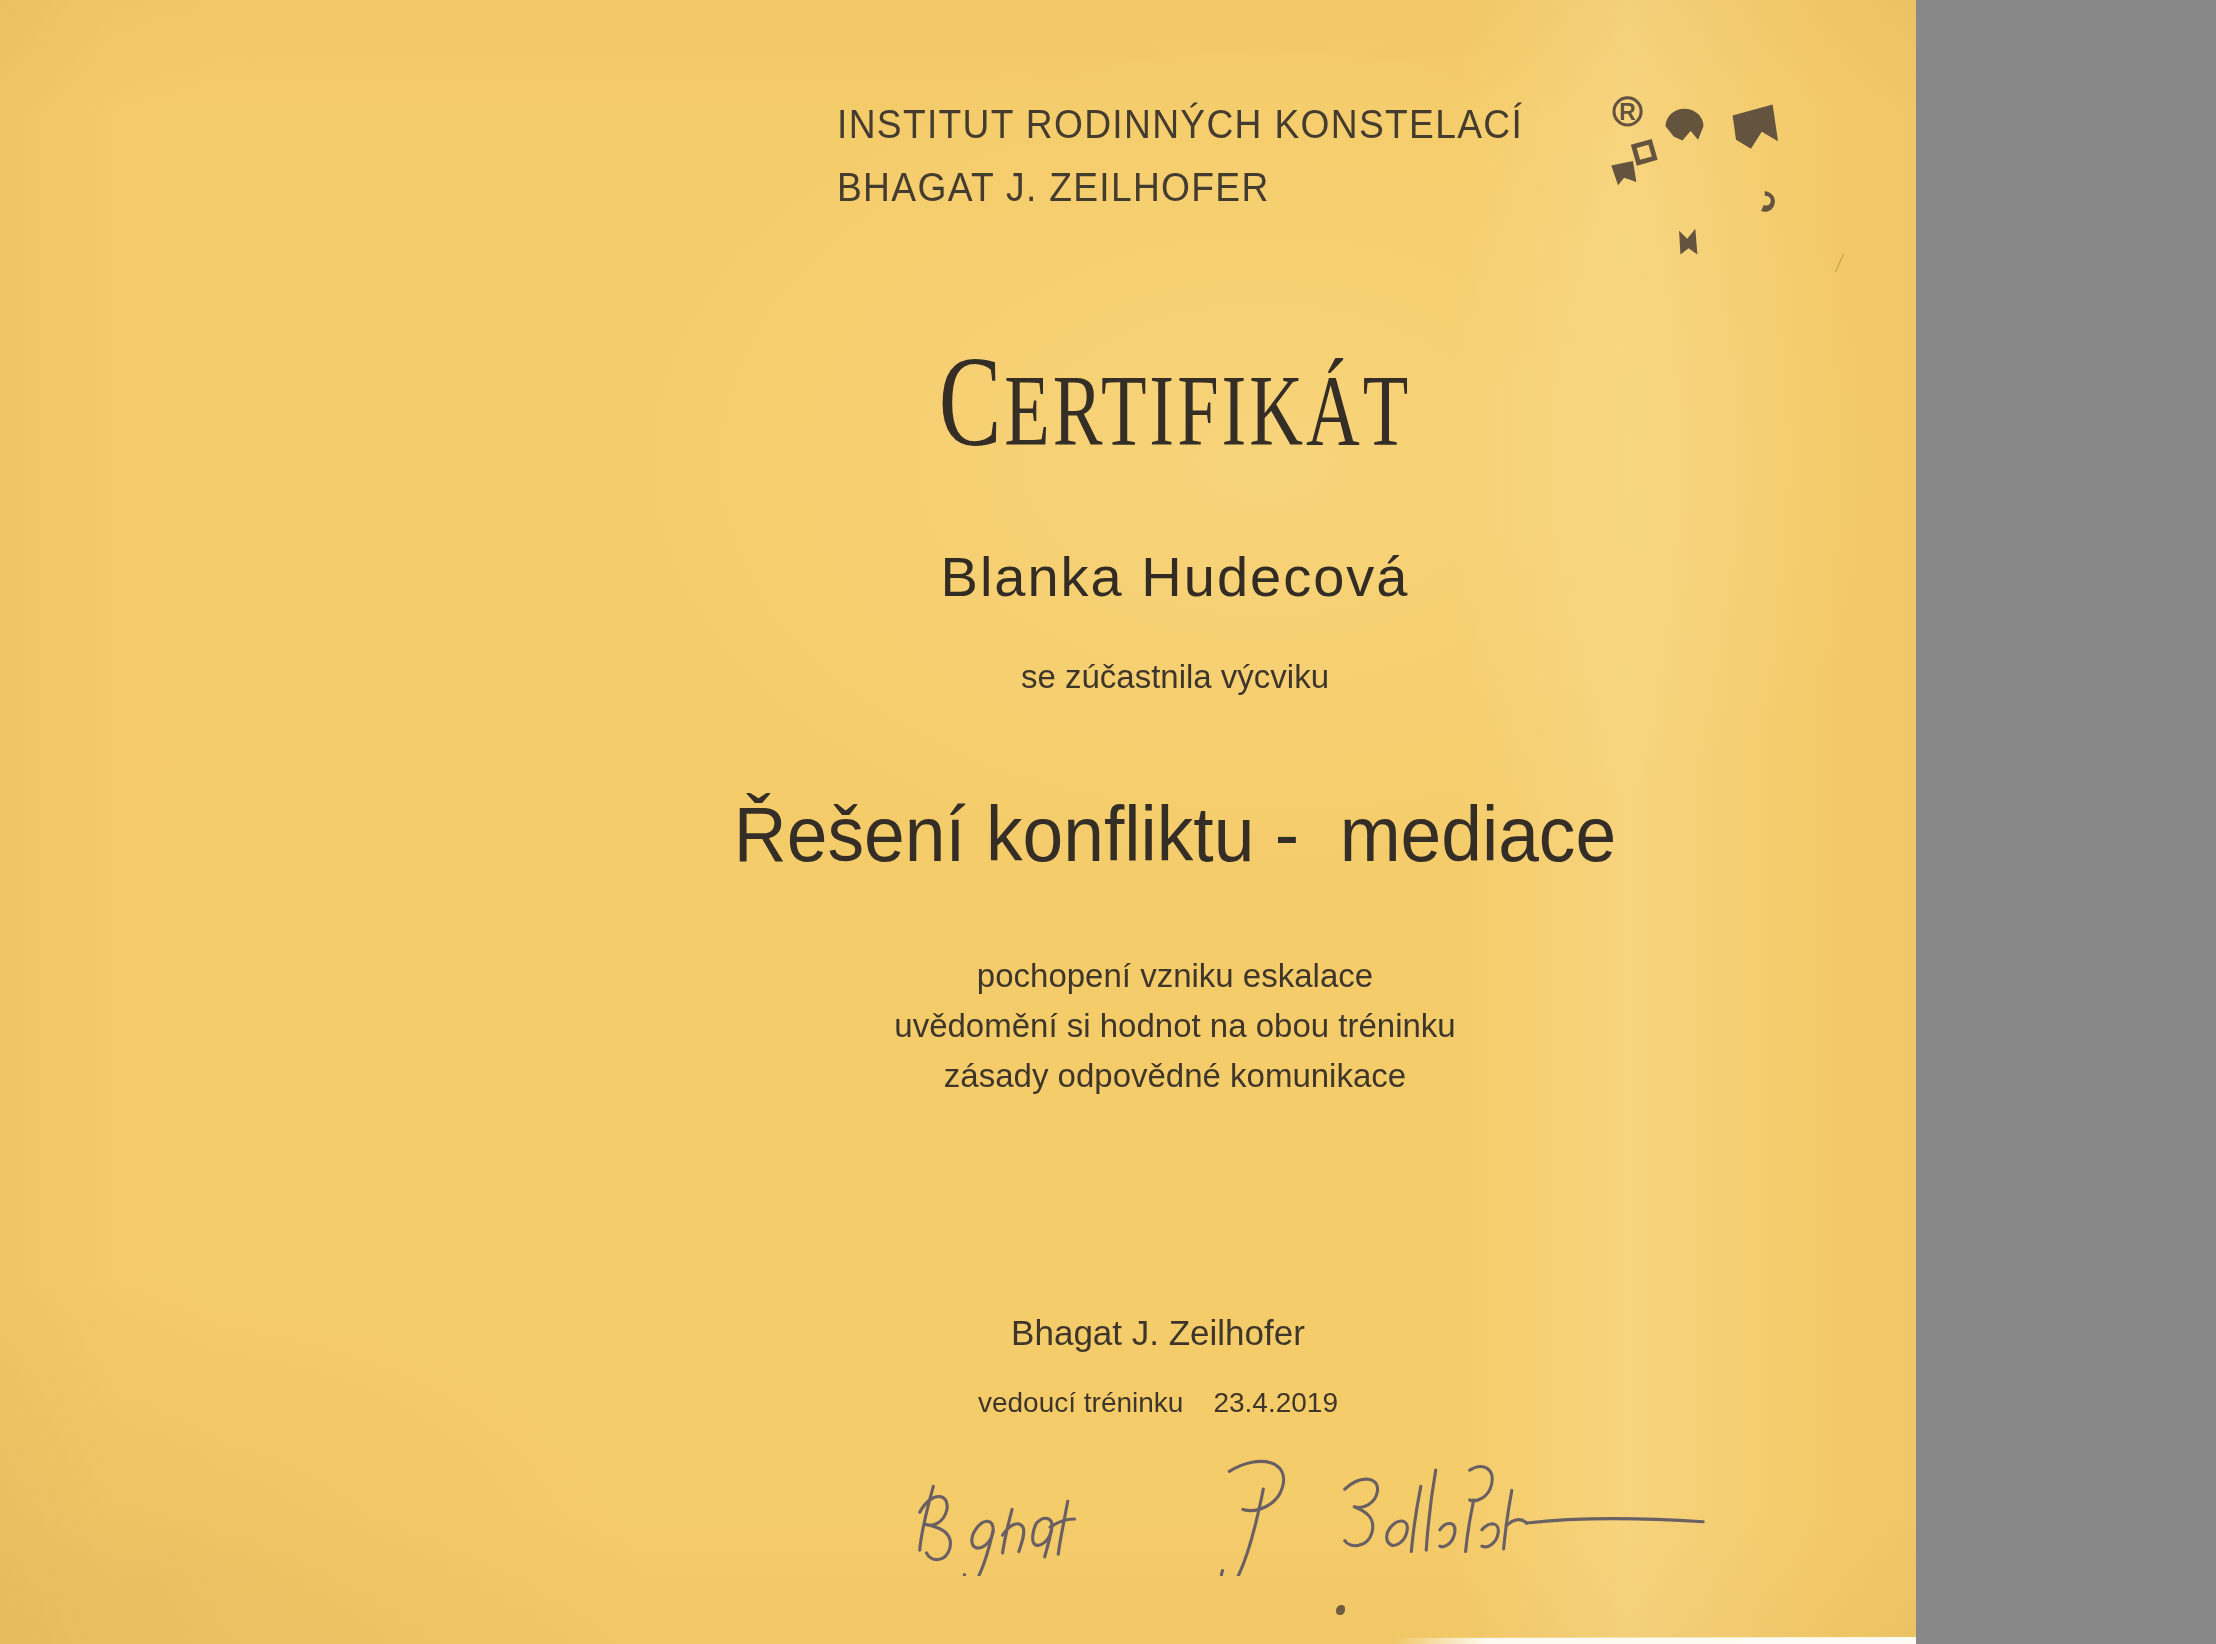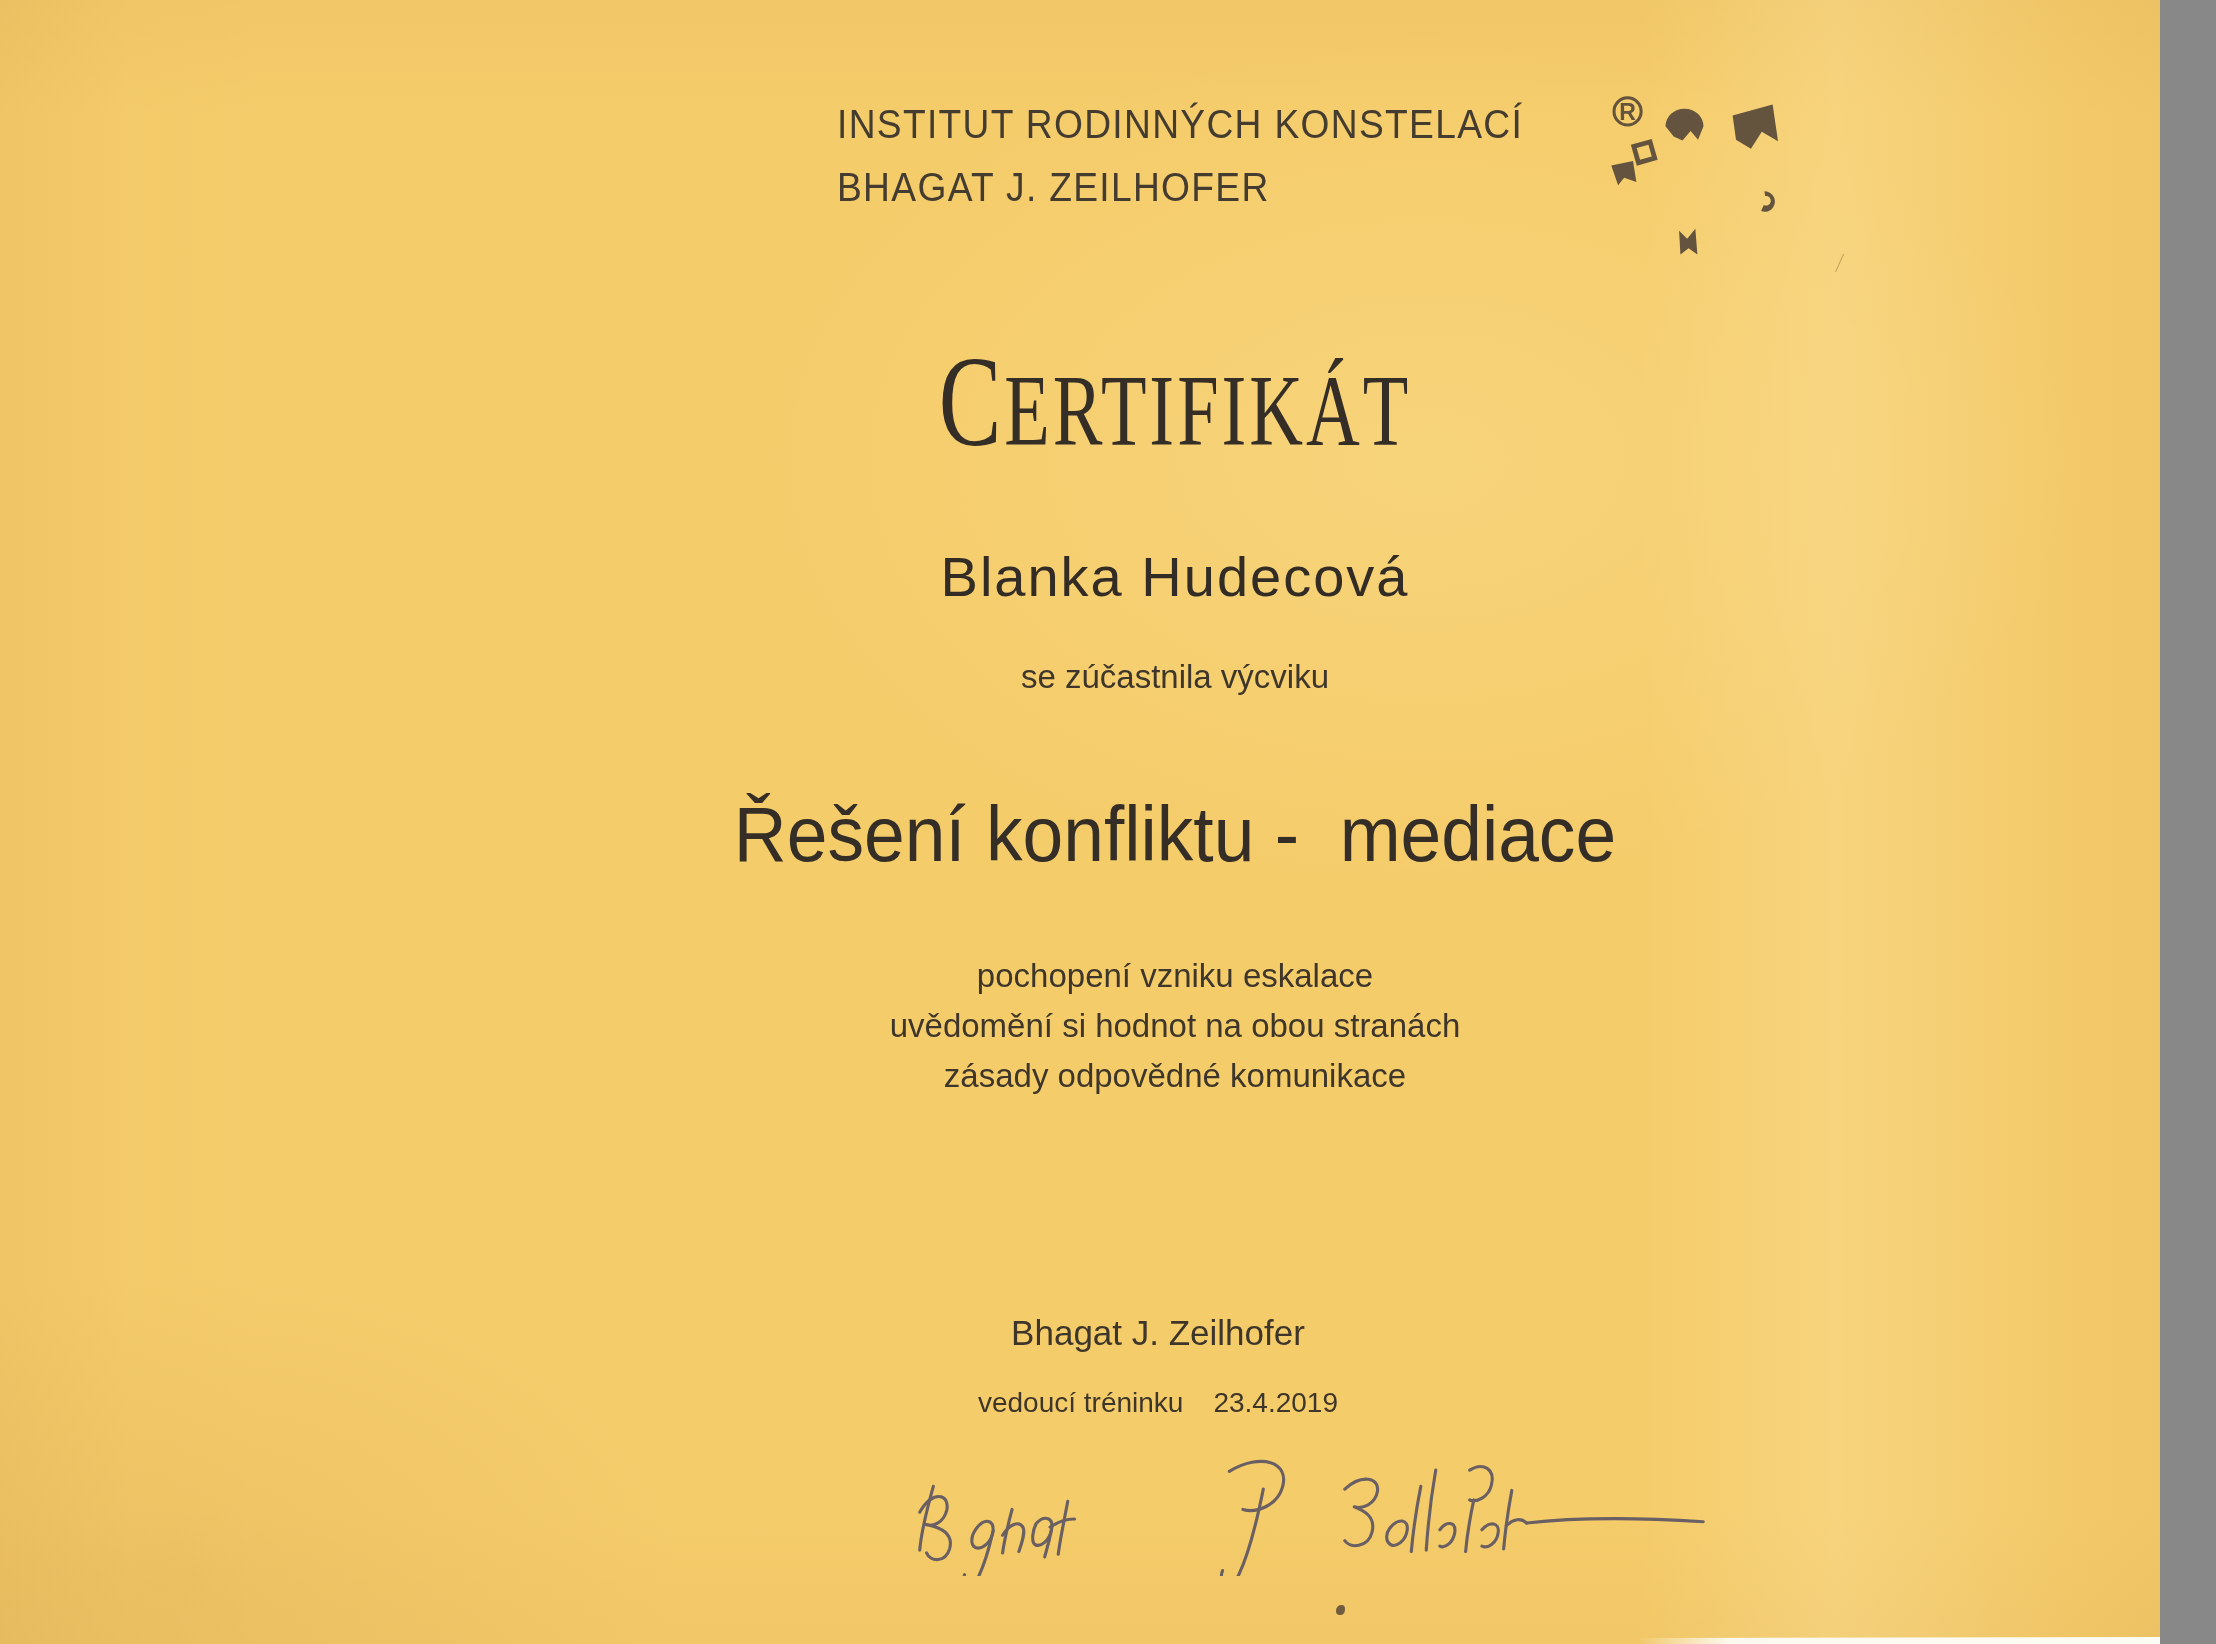--- a/index.html
+++ b/index.html
@@ -1,18 +1,18 @@
 <!DOCTYPE html>
 <html style="font-size:11px"><head>
 <meta charset="utf-8">
 <style>
   html,body{margin:0;padding:0;background:#888;}
   .page{
     position:relative;
-    width:2160px;height:1644px;
+    width:1916px;height:1644px;
     background:#f5cc6a;
     overflow:hidden;
     font-family:"Liberation Sans", sans-serif;
     color:#332d26;
   }
   .paper-texture{
     position:absolute;inset:0;pointer-events:none;
     background:
       radial-gradient(951px 612px at 66% 28%, rgba(255,238,180,0.22), transparent 70%),
       radial-gradient(679px 408px at 8% 96%, rgba(160,110,45,0.10), transparent 75%),
@@ -116,21 +116,21 @@
   <h1 class="cert-title">CERTIFIKÁT</h1>
 
   <div class="recipient">Blanka Hudecová</div>
 
   <div class="subtitle">se zúčastnila výcviku</div>
 
   <h2 class="course">Řešení konfliktu -  mediace</h2>
 
   <div class="details">
     <div>pochopení vzniku eskalace</div>
-    <div>uvědomění si hodnot na obou stranách</div>
+    <div>uvědomění si hodnot na obou tréninku</div>
     <div>zásady odpovědné komunikace</div>
   </div>
 
   <div class="sig-name">Bhagat J. Zeilhofer</div>
   <div class="sig-role-line">
     <span>vedoucí tréninku</span><span class="role-gap"></span><span>23.4.2019</span>
   </div>
 
   <svg class="signature-svg" width="822" height="129" viewBox="0 0 1210 190">
     <g fill="none" stroke="#575263" stroke-width="4.6" stroke-linecap="round" stroke-linejoin="round" opacity="0.88">

